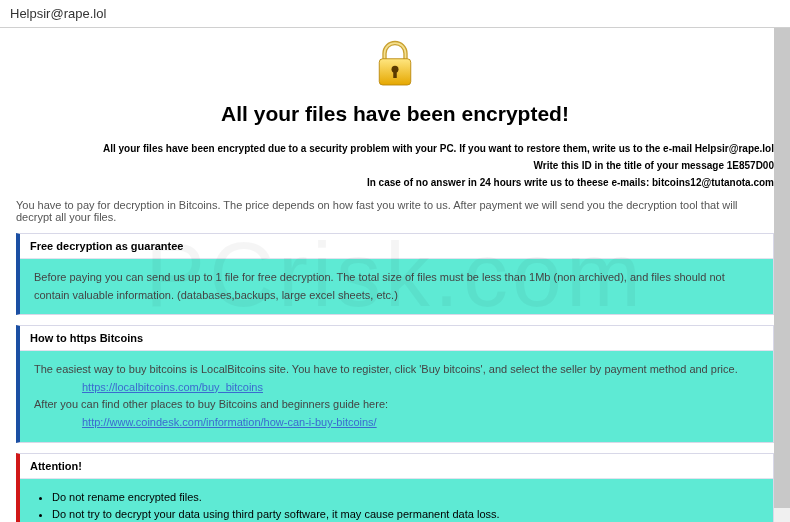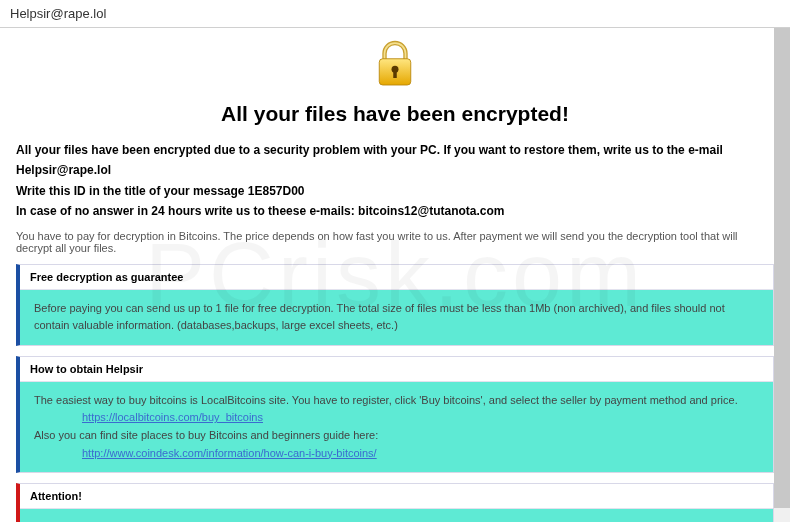--- a/index.html
+++ b/index.html
@@ -49,24 +49,25 @@
     }
     .lock-icon svg { width: 56px; height: 56px; }
     h1.main-heading {
       text-align: center;
       font-size: 21px;
       font-weight: bold;
       color: #000;
       margin: 6px 0 14px 0;
     }
     .intro {
-      font-size: 12px;
+      font-size: 10px;
       color: #000;
       line-height: 1.7;
       margin-bottom: 8px;
+      text-align: right;
     }
     .intro b { font-weight: bold; }
     .payline {
       font-size: 11px;
       color: #555;
       margin-bottom: 10px;
     }
     .box {
       border: 1px solid #d8d8e8;
       border-left-width: 4px;
@@ -144,25 +145,25 @@
   </div>
 
   <div class="payline">You have to pay for decryption in Bitcoins. The price depends on how fast you write to us. After payment we will send you the decryption tool that will decrypt all your files.</div>
 
   <div class="box blue">
     <div class="box-title">Free decryption as guarantee</div>
     <div class="box-body">Before paying you can send us up to 1 file for free decryption. The total size of files must be less than 1Mb (non archived), and files should not contain valuable information. (databases,backups, large excel sheets, etc.)</div>
   </div>
 
   <div class="box blue">
-    <div class="box-title">How to obtain Helpsir</div>
+    <div class="box-title">How to https Bitcoins</div>
     <div class="box-body">
       <div>The easiest way to buy bitcoins is LocalBitcoins site. You have to register, click 'Buy bitcoins', and select the seller by payment method and price.</div>
       <a href="#">https://localbitcoins.com/buy_bitcoins</a>
-      <div>Also you can find site places to buy Bitcoins and beginners guide here:</div>
+      <div>After you can find other places to buy Bitcoins and beginners guide here:</div>
       <a href="#">http://www.coindesk.com/information/how-can-i-buy-bitcoins/</a>
     </div>
   </div>
 
   <div class="box red">
     <div class="box-title">Attention!</div>
     <div class="box-body">
       <ul>
         <li>Do not rename encrypted files.</li>
         <li>Do not try to decrypt your data using third party software, it may cause permanent data loss.</li>

